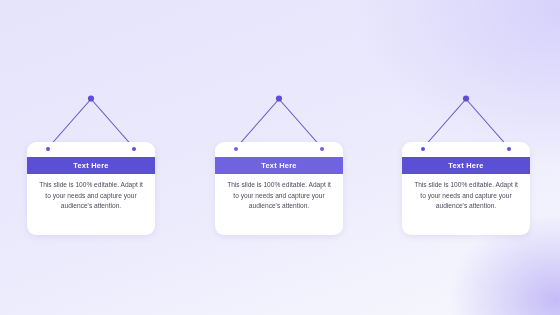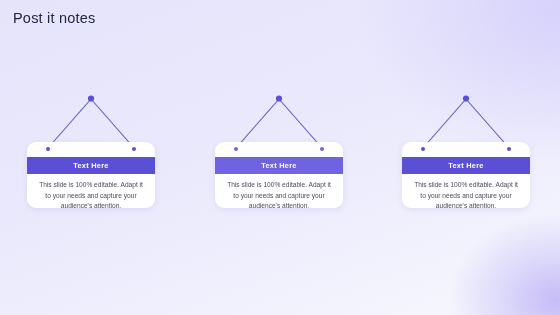--- a/index.html
+++ b/index.html
@@ -65,21 +65,21 @@
     height: 58px;
     display: block;
   }
 
   
   .board {
     position: absolute;
     left: 0;
     top: 50px;
     width: 128px;
-    height: 66px;
+    height: 93px;
     background: #ffffff;
     border-radius: 9px;
     box-shadow: 0 2px 6px rgba(86,76,170,0.10);
     overflow: hidden;
   }
 
   .pins {
     position: absolute;
     left: 0;
     top: 0;
@@ -121,21 +121,20 @@
     font-size: 6.6px;
     line-height: 1.62;
     color: #4b4b5e;
   }
 </style>
 </head>
 <body>
 
 <div class="slide">
 
-  <div class="title">Post it notes</div>
 
   <div class="cards">
 
     <div class="note n0">
       <svg class="string" viewBox="0 0 128 58">
         <line x1="64" y1="7" x2="21" y2="56" stroke="#6258c9" stroke-width="1.1"></line>
         <line x1="64" y1="7" x2="107" y2="56" stroke="#6258c9" stroke-width="1.1"></line>
         <circle cx="64" cy="6.5" r="3.1" fill="#5b4fd6"></circle>
       </svg>
       <div class="board">

